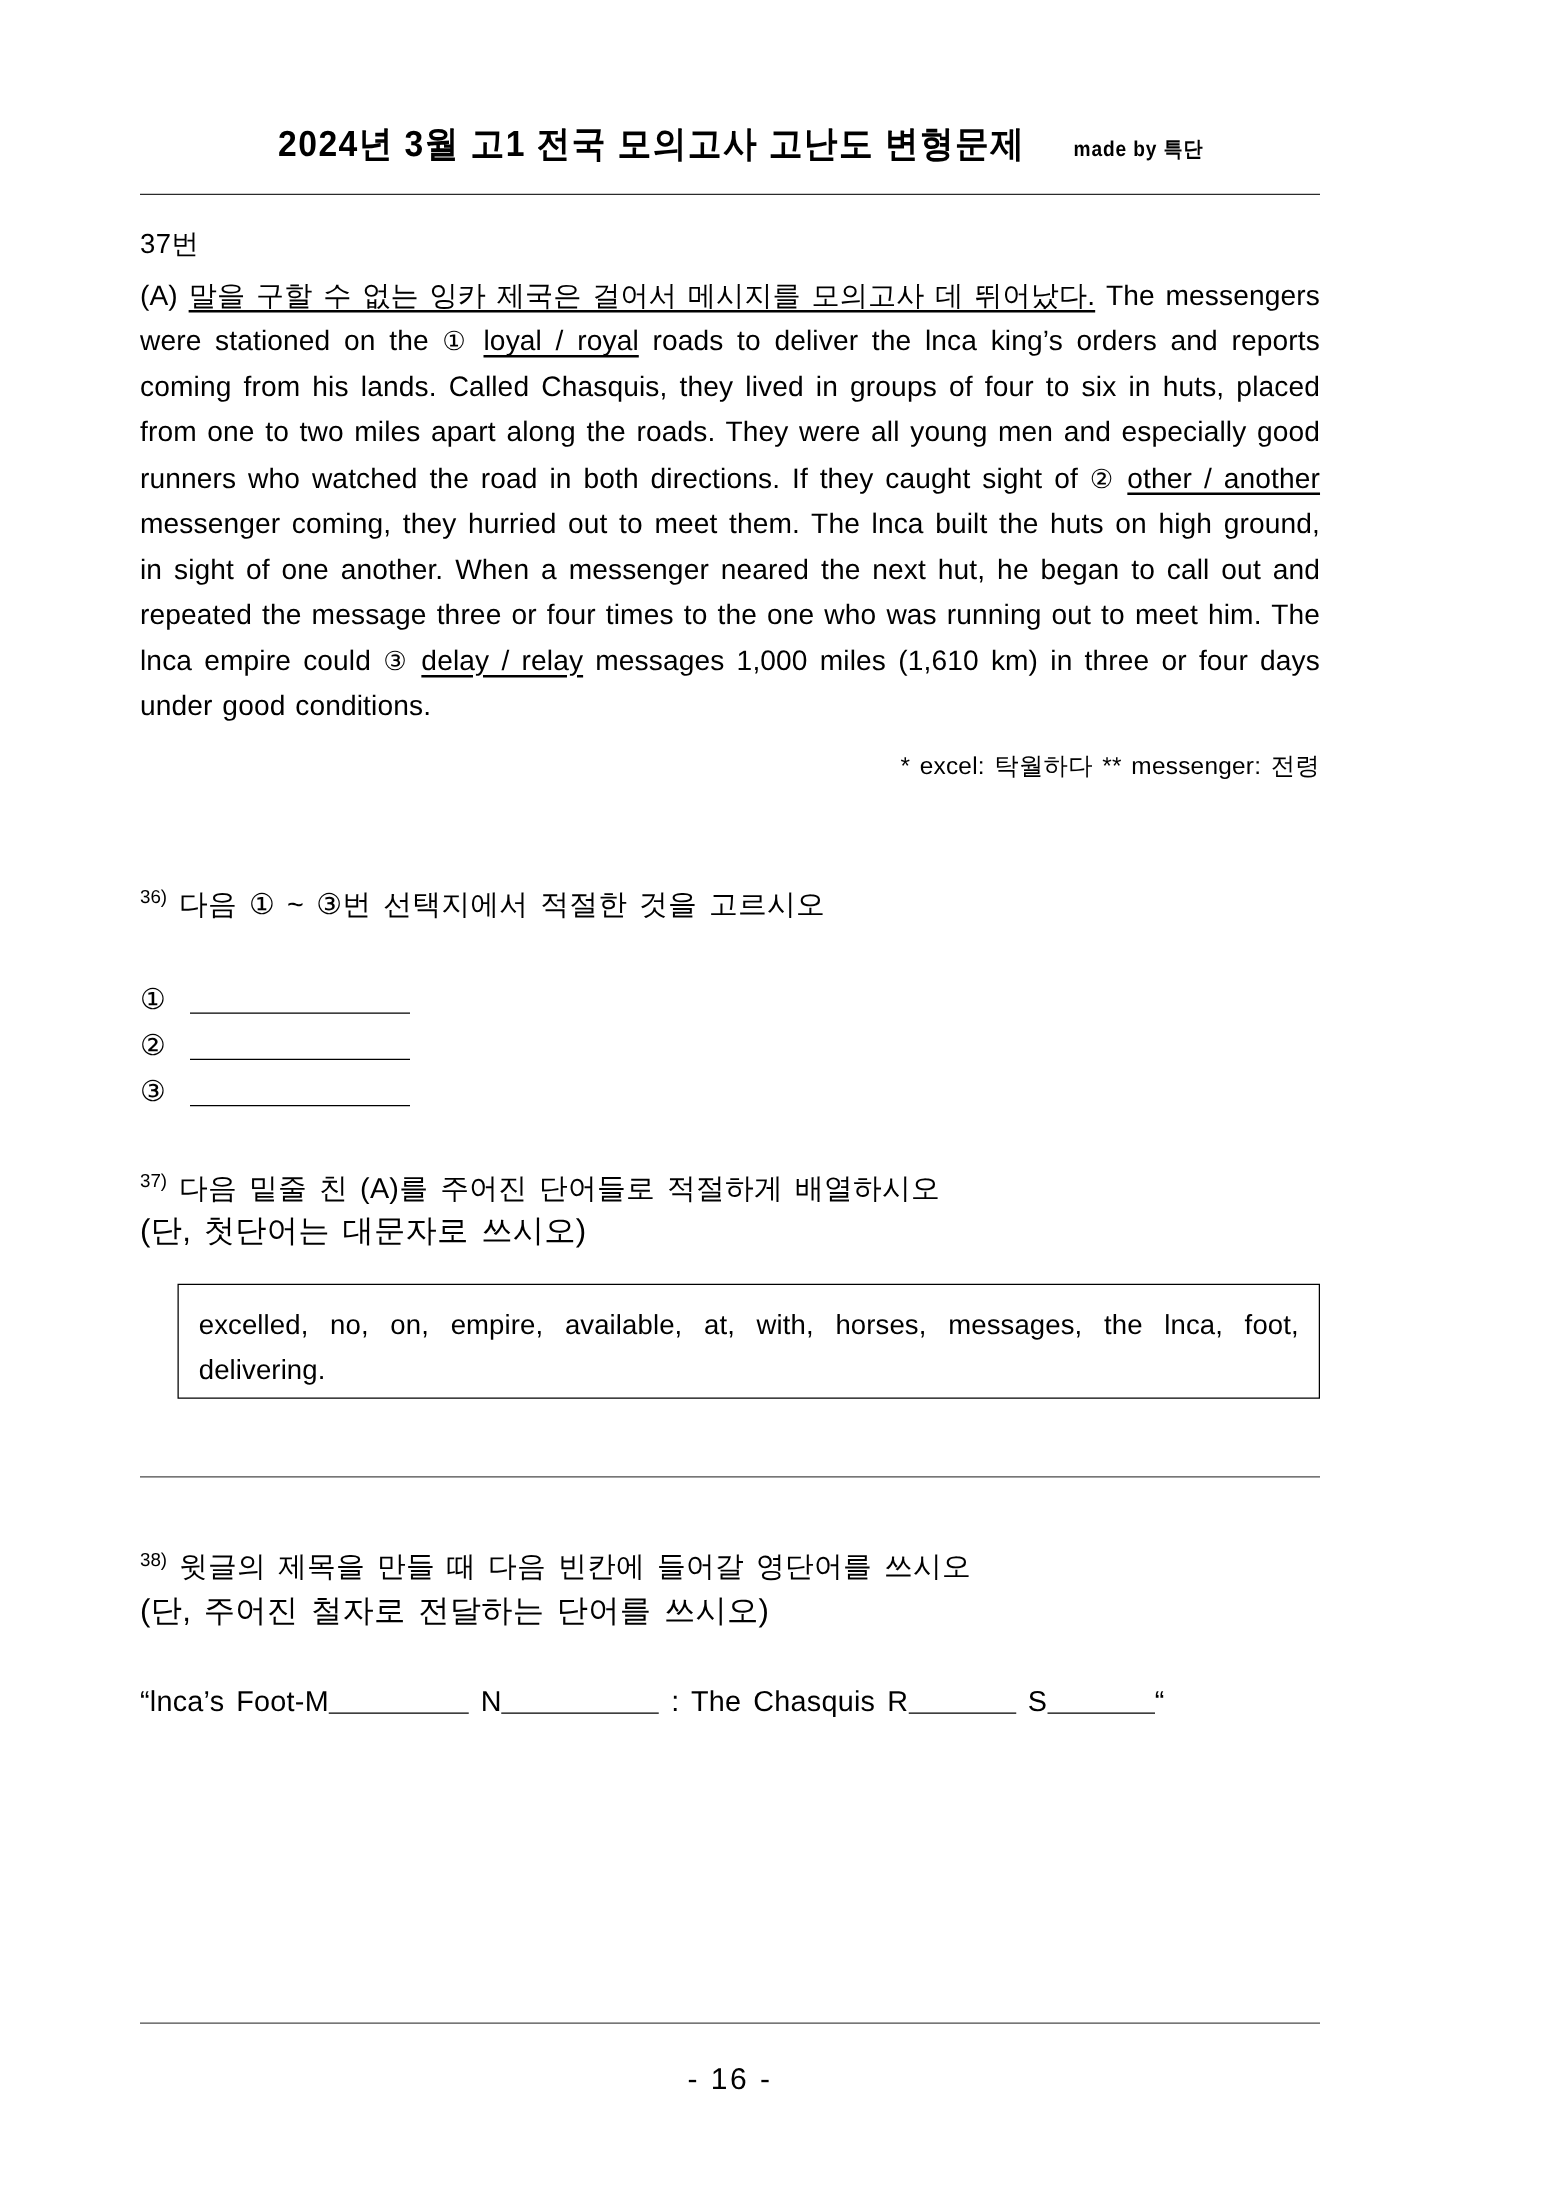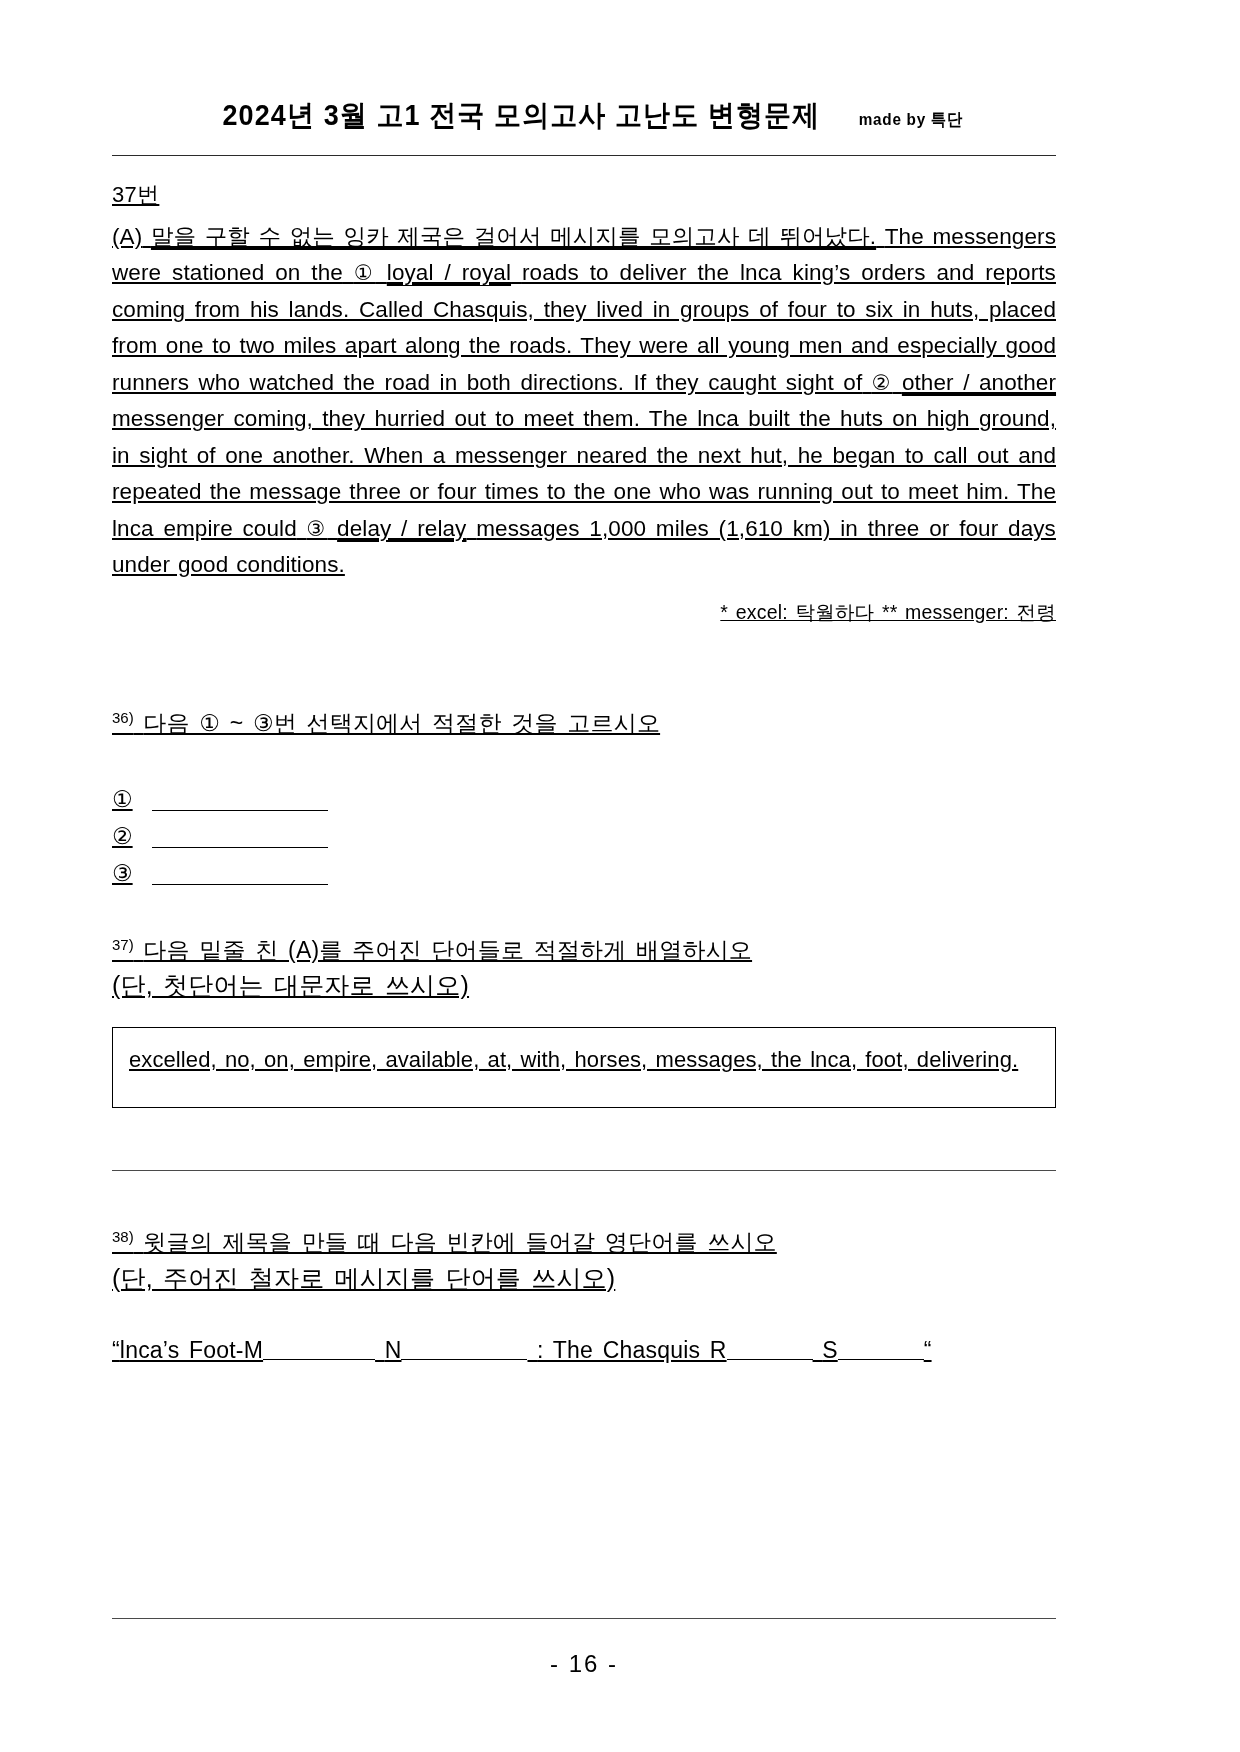--- a/index.html
+++ b/index.html
@@ -14,21 +14,20 @@
     color: #000000;
     position: relative;
     overflow: hidden;
   }
   .page {
     position: relative;
     width: 1168px;
     height: 1752px;
     box-sizing: border-box;
     padding: 0 112px;
-    text-decoration: underline;
   }
 
   
   .header {
     text-align: center;
     padding-top: 96px;
     white-space: nowrap;
   }
   .header-title {
     font-size: 29px;
@@ -118,26 +117,27 @@
     display: inline-block;
     width: 176px;
     border-bottom: 1.5px solid #000;
     height: 20px;
     margin-left: 8px;
   }
 
   .wordbox {
     border: 1.4px solid #000;
     margin-top: 22px;
-    padding: 14px 16px 29px 16px;
+    padding: 14px 16px 4px 16px;
     font-size: 22px;
     line-height: 1.65;
     text-align: justify;
     word-spacing: 2px;
     letter-spacing: 0.1px;
+    margin-left: 30px;
   }
 
   .section-rule {
     border: 0;
     border-top: 1.3px solid #4a4a4a;
     margin: 62px 0 0 0;
   }
 
   .title-line {
     margin-top: 40px;
@@ -231,21 +231,21 @@
     <div class="wordbox">excelled,  no,  on,  empire,  available,  at,  with,  horses,  messages,  the lnca,  foot,  delivering.</div>
   </div>
 
   <hr class="section-rule">
 
   <div class="q-block" style="margin-top:54px;">
     <div class="q-line">
       <sup>38)</sup>
       <span>윗글의 제목을 만들 때 다음 빈칸에 들어갈 영단어를 쓰시오</span>
     </div>
-    <div class="q-sub">(단, 주어진 철자로 메시지를 단어를 쓰시오)</div>
+    <div class="q-sub">(단, 주어진 철자로 전달하는 단어를 쓰시오)</div>
 
     <div class="title-line">
       <span>“</span><span>lnca’s Foot-M</span><span class="blank-m"></span>
       <span>N</span><span class="blank-l"></span>
       <span>:  The Chasquis R</span><span class="blank-s"></span>
       <span>S</span><span class="blank-s"></span><span>“</span>
     </div>
   </div>
 
   <hr class="footer-rule">

